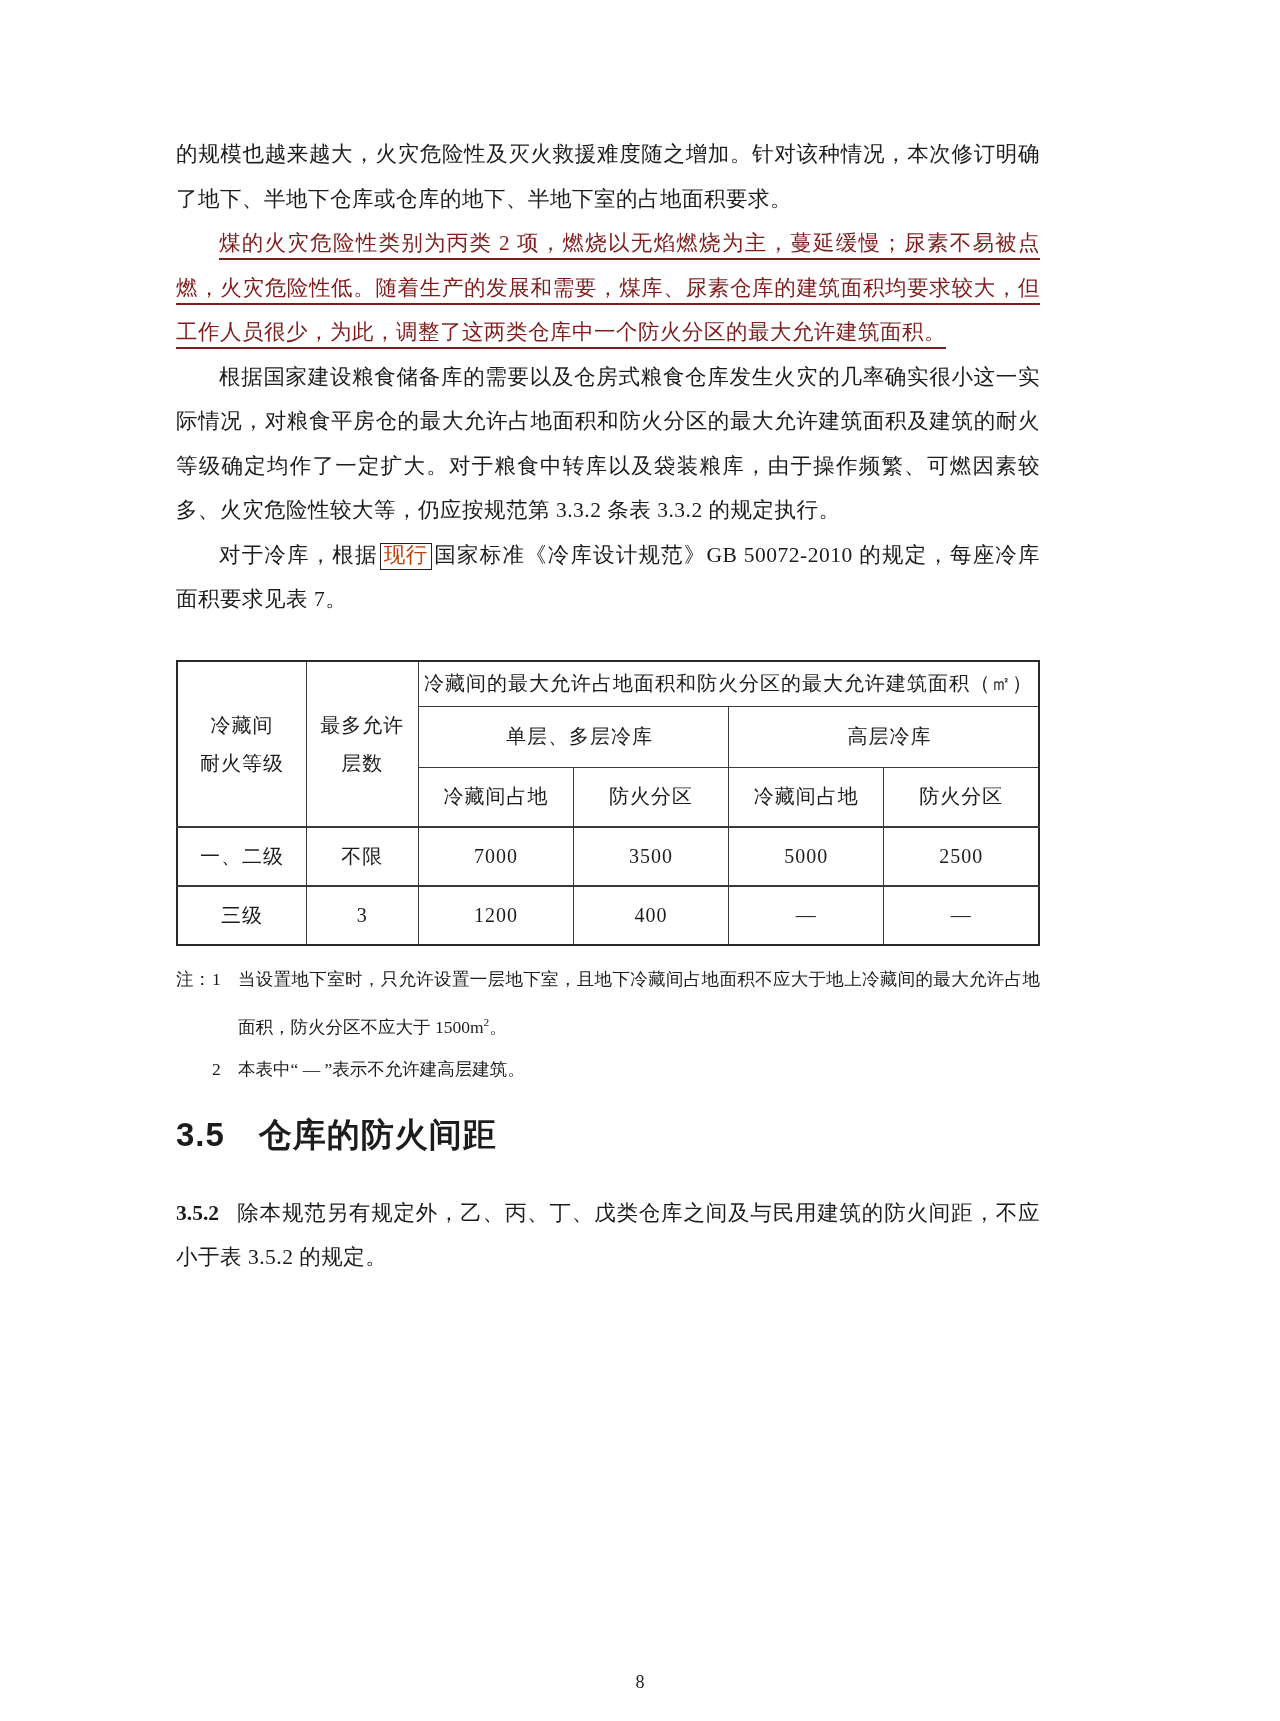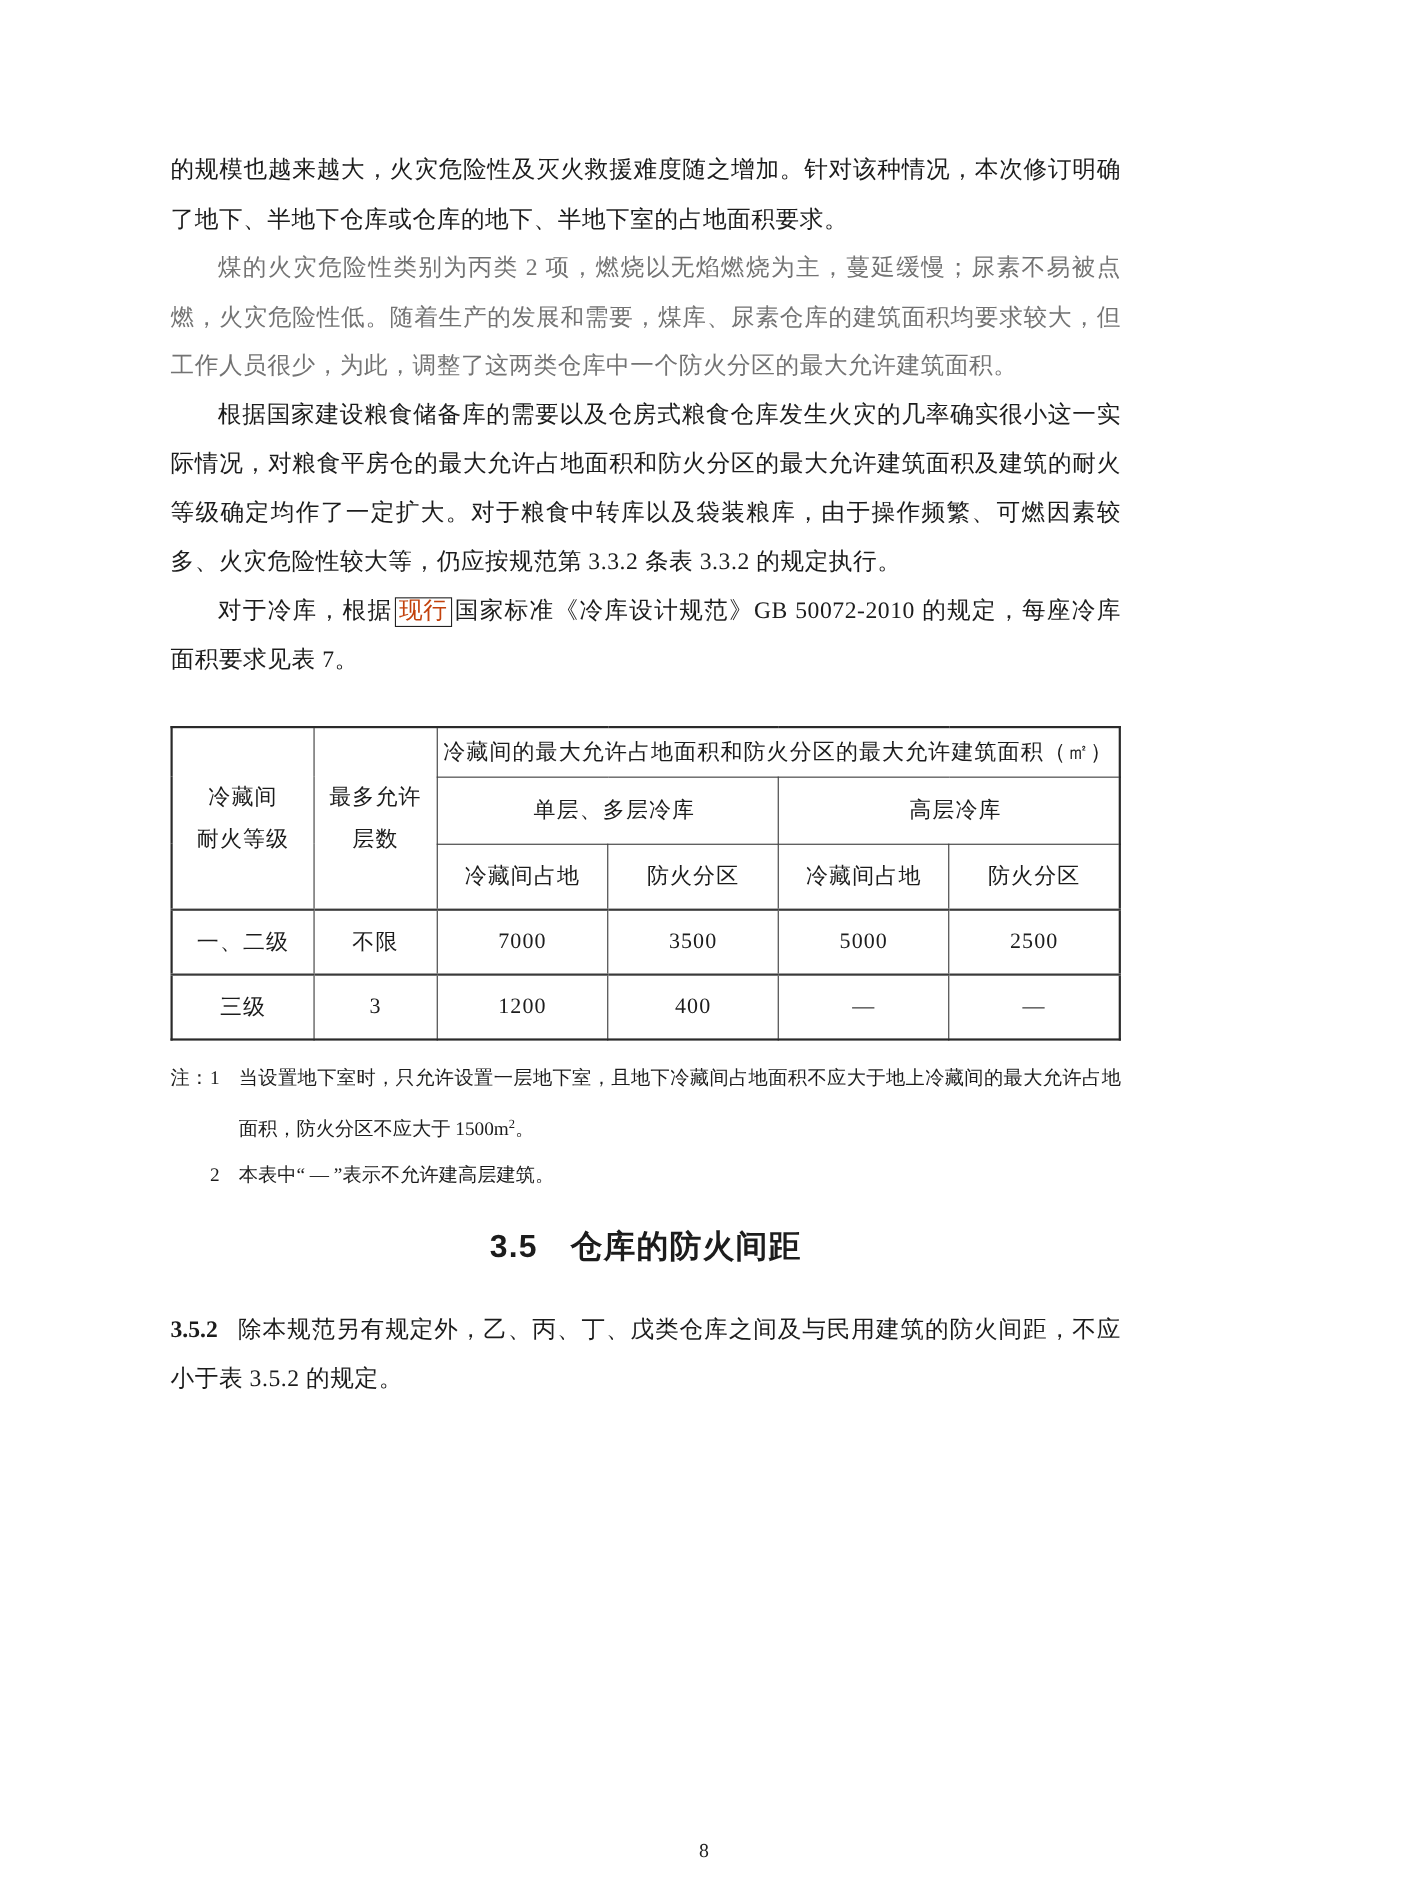--- a/index.html
+++ b/index.html
@@ -7,34 +7,35 @@
     width: 1280px;
     height: 1721px;
     background: #ffffff;
     position: relative;
     font-family: "Liberation Serif", "DejaVu Serif", serif;
     color: #1c1c1c;
     -webkit-font-smoothing: antialiased;
   }
   .content {
     position: absolute;
-    left: 155px;
+    left: 176px;
     top: 132px;
     width: 864px;
   }
   p { margin: 0; }
   .body-text {
     font-size: 21.5px;
     line-height: 44.5px;
     text-align: justify;
     letter-spacing: 0.5px;
   }
   .indent { text-indent: 2em; }
   .red-underline {
-    color: #737373;
+    color: #7f1d1d;
+    text-decoration: underline;
     text-decoration-thickness: 1.5px;
     text-underline-offset: 8px;
   }
   .boxed-term {
     color: #c2410c;
     border: 1.5px solid #222;
     padding: 0 3px 2px 3px;
     margin: 0 2px;
     display: inline-block;
     line-height: 1.1;
@@ -73,23 +74,22 @@
     font-size: 17.5px;
     line-height: 43px;
     text-align: justify;
   }
   .note-row { display: flex; }
   .note-label { width: 36px; flex: 0 0 36px; }
   .note-num { width: 26px; flex: 0 0 26px; }
   .note-body { flex: 1; }
   .section-heading {
     margin-top: 16px;
-    font-size: 29px;
+    font-size: 33px;
     font-weight: bold;
-    text-align: center;
     font-family: "Liberation Sans", "DejaVu Sans", sans-serif;
     line-height: 56px;
     letter-spacing: 1px;
   }
   .clause { margin-top: 10px; }
   .clause-num { font-weight: bold; margin-right: 18px; letter-spacing: 0; }
   .page-footer {
     position: absolute;
     bottom: 28px;
     left: 0;

